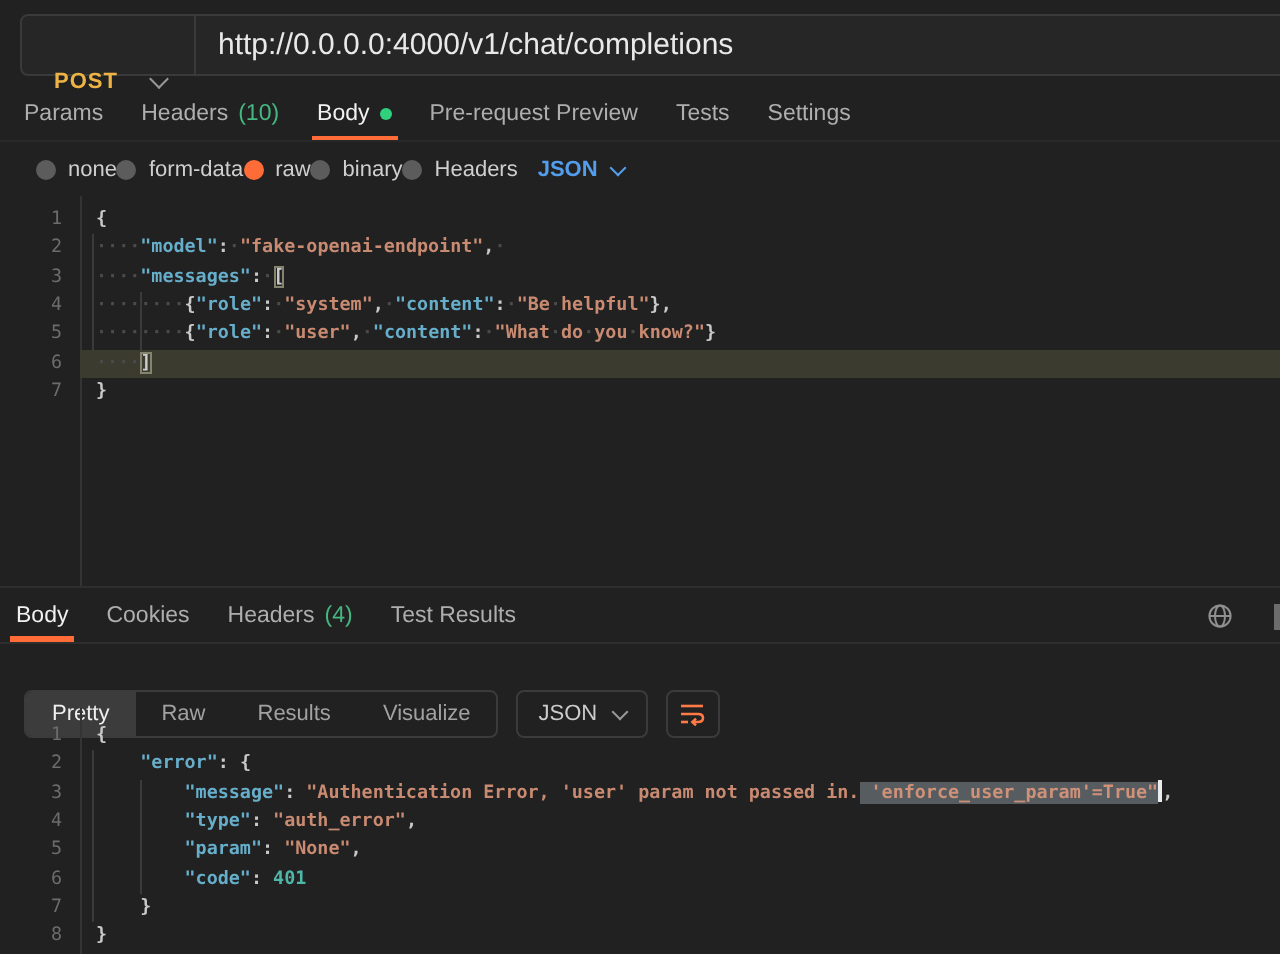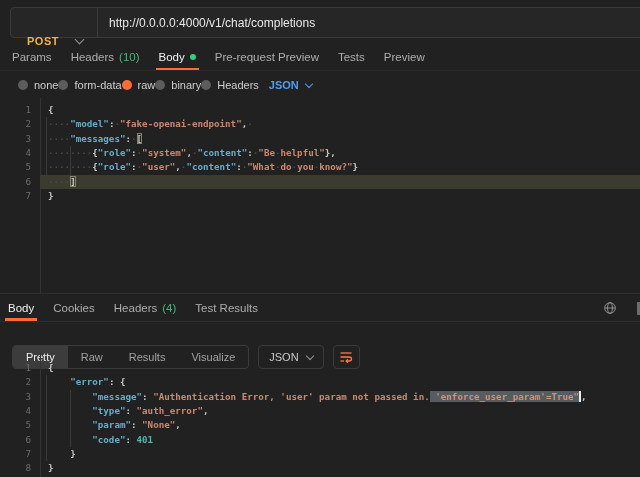--- a/index.html
+++ b/index.html
@@ -10,21 +10,21 @@
   .url-bar{position:absolute;left:10px;top:7px;right:-4px;height:31px;background:#262626;
     border:1px solid #3a3a3a;border-radius:4px;display:flex;align-items:center;box-sizing:border-box;}
   .method{width:86px;flex:none;display:flex;align-items:center;justify-content:space-between;
     padding:0 14px 0 16px;box-sizing:border-box;cursor:pointer;margin-top:36px;}
   .method-label{color:#edb344;font-weight:bold;font-size:11px;letter-spacing:.5px;}
   .chev{width:6px;height:6px;border-right:1.5px solid #979797;border-bottom:1.5px solid #979797;
     transform:rotate(45deg);margin-top:-3px;}
   .chev.blue{border-color:#539ded;}
   .chev.sm{width:5px;height:5px;}
   .vdiv{width:1px;align-self:stretch;background:#3a3a3a;flex:none;}
-  .url-text{padding-left:11px;color:#e9e9e9;font-size:12px;}
+  .url-text{padding-left:11px;color:#e9e9e9;font-size:15px;}
 
   
   .req-tabs{position:absolute;left:0;top:44px;right:0;height:27px;display:flex;align-items:center;
     padding-left:12px;gap:19px;border-bottom:1px solid #282828;box-sizing:border-box;}
   .tab{position:relative;height:100%;display:flex;align-items:center;gap:5px;color:#aeaeae;
     font-size:11.5px;cursor:pointer;white-space:nowrap;}
   .tab.active{color:#f1f1f1;}
   .tab.active::after{content:"";position:absolute;left:-3px;right:-3px;bottom:0;height:2.5px;background:#ff6c37;}
   .count{color:#46b780;}
   .gdot{width:6px;height:6px;border-radius:50%;background:#2fd17c;}
@@ -102,21 +102,21 @@
         <span>Body</span>
         <span class="gdot"></span>
       </div>
       <div class="tab">
         <span>Pre-request Preview</span>
       </div>
       <div class="tab">
         <span>Tests</span>
       </div>
       <div class="tab">
-        <span>Preview</span>
+        <span>Settings</span>
       </div>
     </div>
 
   <div class="radio-row" id="radio-row">
       <div class="radio">
         <span class="circ"></span>
         <span>none</span>
       </div>
       <div class="radio">
         <span class="circ"></span>

